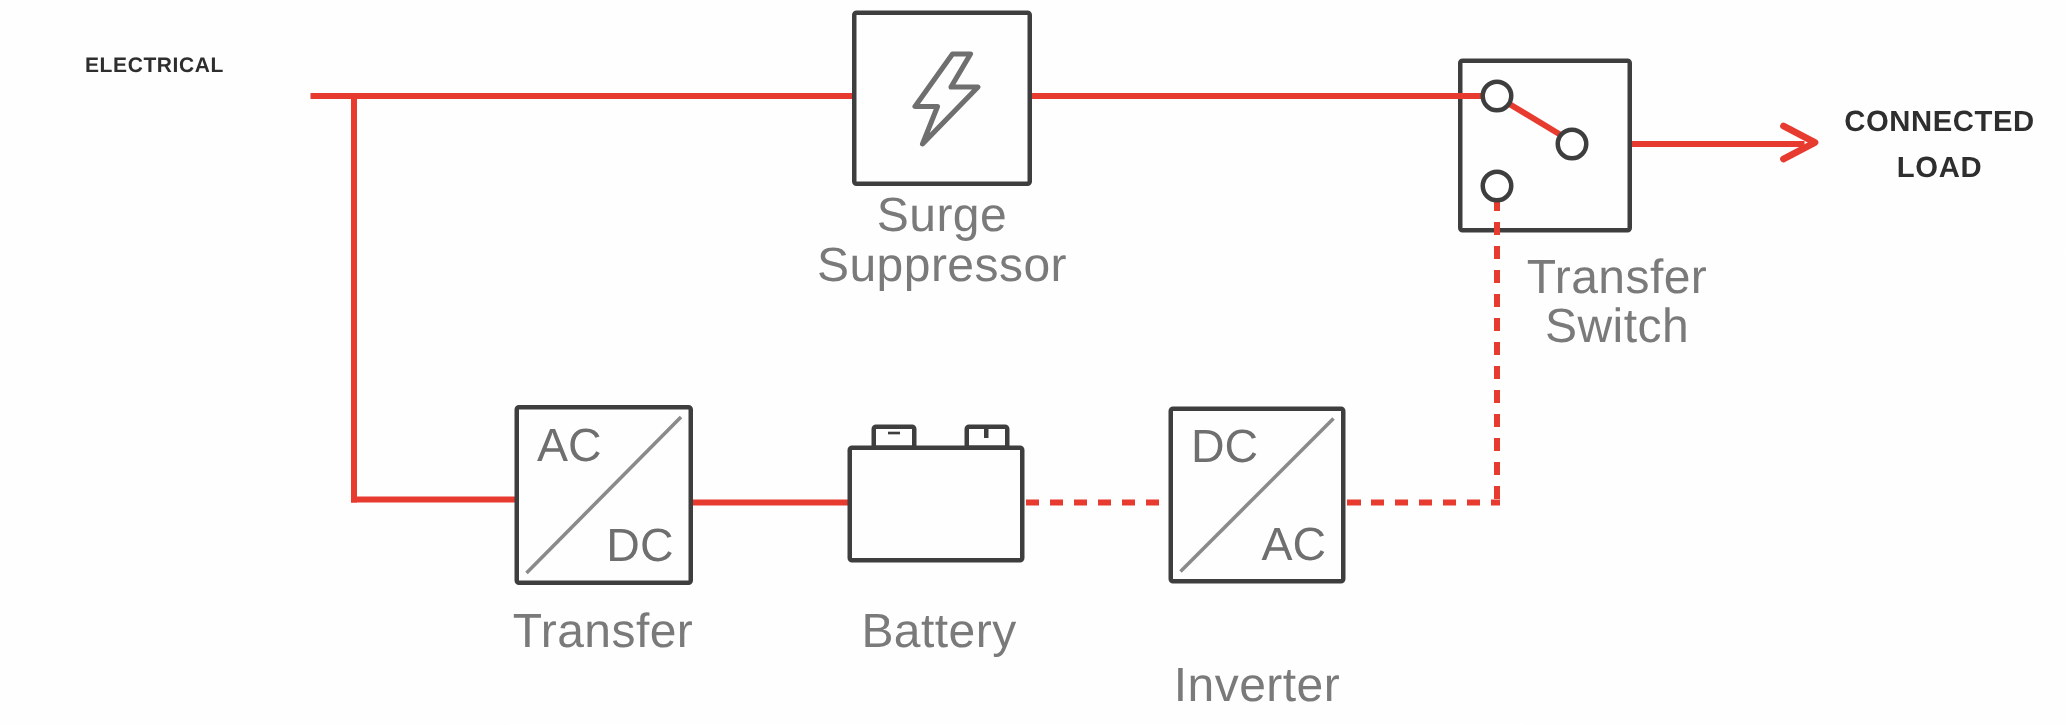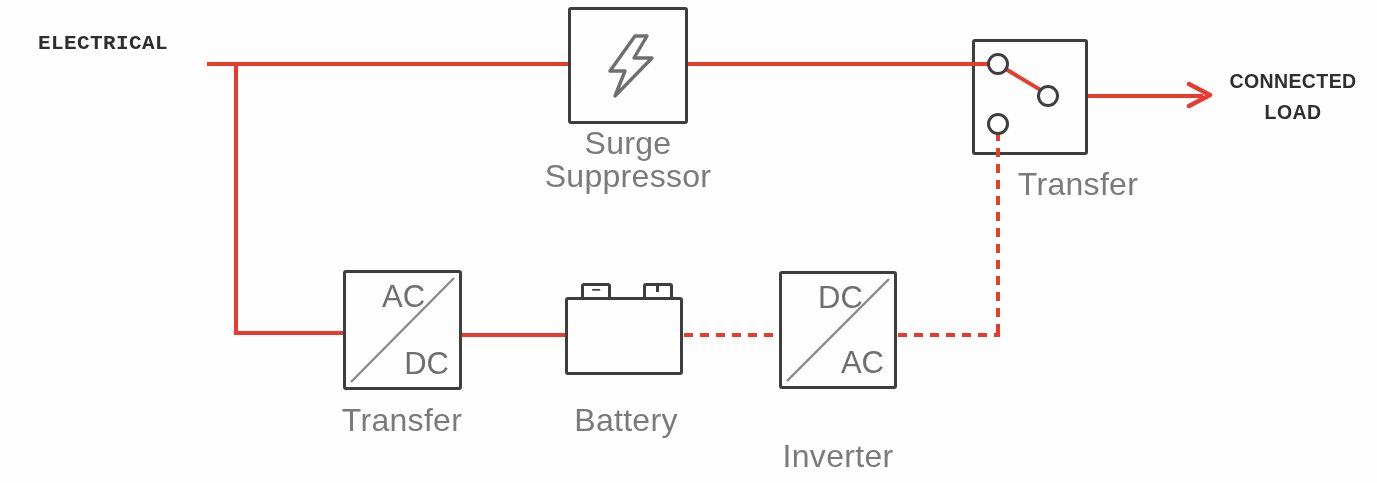--- a/index.html
+++ b/index.html
@@ -20,32 +20,32 @@
   .box { position:absolute; box-sizing:border-box; border:3px solid var(--box-border);
          background:var(--background, #fefefe); border-radius:3px; }
   .circle { position:absolute; box-sizing:border-box; width:22px; height:22px;
             border:3px solid var(--box-border); border-radius:50%; background:#fff; }
   
   .glabel { position:absolute; width:200px; color:var(--label-gray); font-size:32px;
             line-height:33px; text-align:center; letter-spacing:0.3px; }
   .blabel { position:absolute; color:var(--title-dark); font-weight:bold; text-align:center;
             letter-spacing:0.4px; }
   .corner { position:absolute; color:var(--icon-gray); font-size:31px; line-height:1;
-            font-weight:400;margin-left:24px; }
+            font-weight:400; }
   .diag-svg { position:absolute; left:0; top:0; width:100%; height:100%; }
   .term { position:absolute; box-sizing:border-box; width:30px; height:17px;
           border:3px solid var(--box-border); border-radius:3px 3px 0 0;
           background:var(--background, #fefefe); }
 </style>
 </head>
 <body>
 
 <div class="canvas">
 
-  <div class="blabel" style="left:18px; top:27px; width:170px; font-size:21px; line-height:33px;font-family:Liberation Mono, monospace;">
+  <div class="blabel" style="left:18px; top:27px; width:170px; font-size:14px; line-height:33px;">
     <div>ELECTRICAL</div>
   </div>
 
   <div class="blabel" style="left:1208px; top:66px; width:170px; font-size:19.5px; line-height:31px;">
     <div>CONNECTED</div>
     <div>LOAD</div>
   </div>
 
   <div class="wire-h" style="left:207px; top:62px; width:361px;"></div>
   <div class="wire-h" style="left:688px; top:62px; width:288px;"></div>
@@ -98,15 +98,16 @@
 
   <div class="box" style="left:972px; top:39px; width:116px; height:116px;"></div>
   <div class="dash-v" style="left:996px; top:132px; height:203px;"></div>
   <div class="wire-h" style="left:972px; top:62px; width:20px;"></div>
   <div class="wire-h" style="left:1004px; top:66px; width:42px; transform:rotate(31deg); transform-origin:0 50%;"></div>
   <div class="circle" style="left:987px; top:53px;"></div>
   <div class="circle" style="left:1037px; top:85px;"></div>
   <div class="circle" style="left:987px; top:113px;"></div>
   <div class="glabel" style="left:978px; top:168px;">
     <div>Transfer</div>
+    <div>Switch</div>
   </div>
 
 </div>
 
 </body></html>

